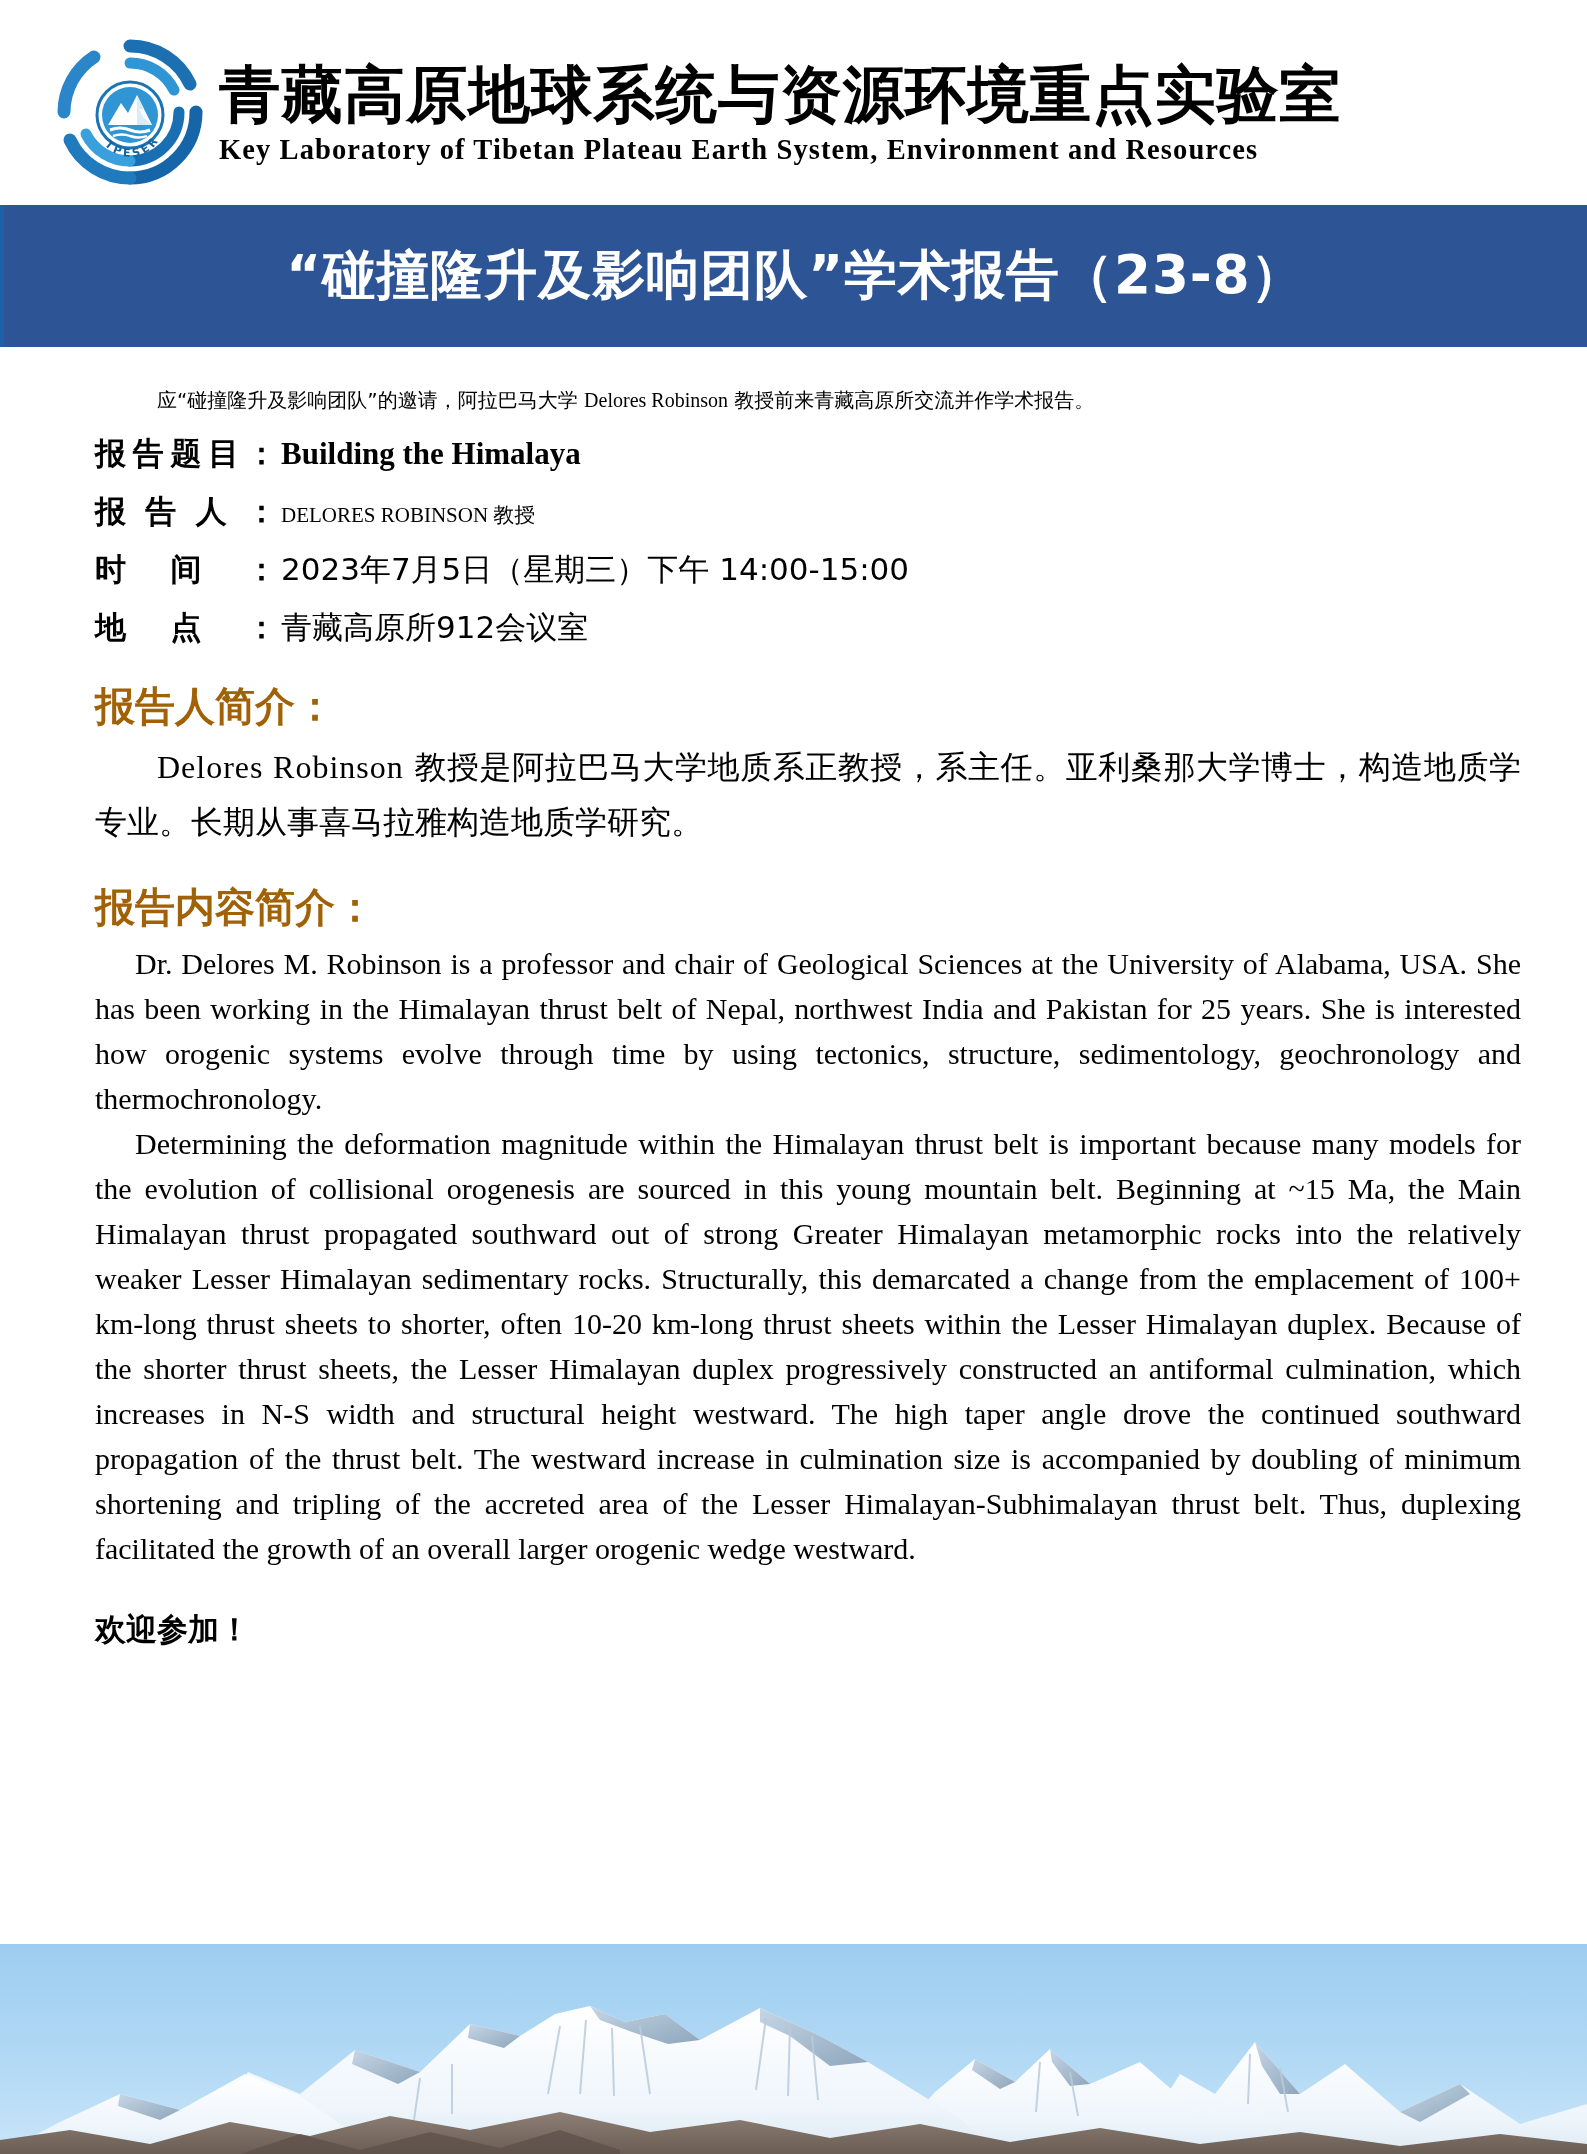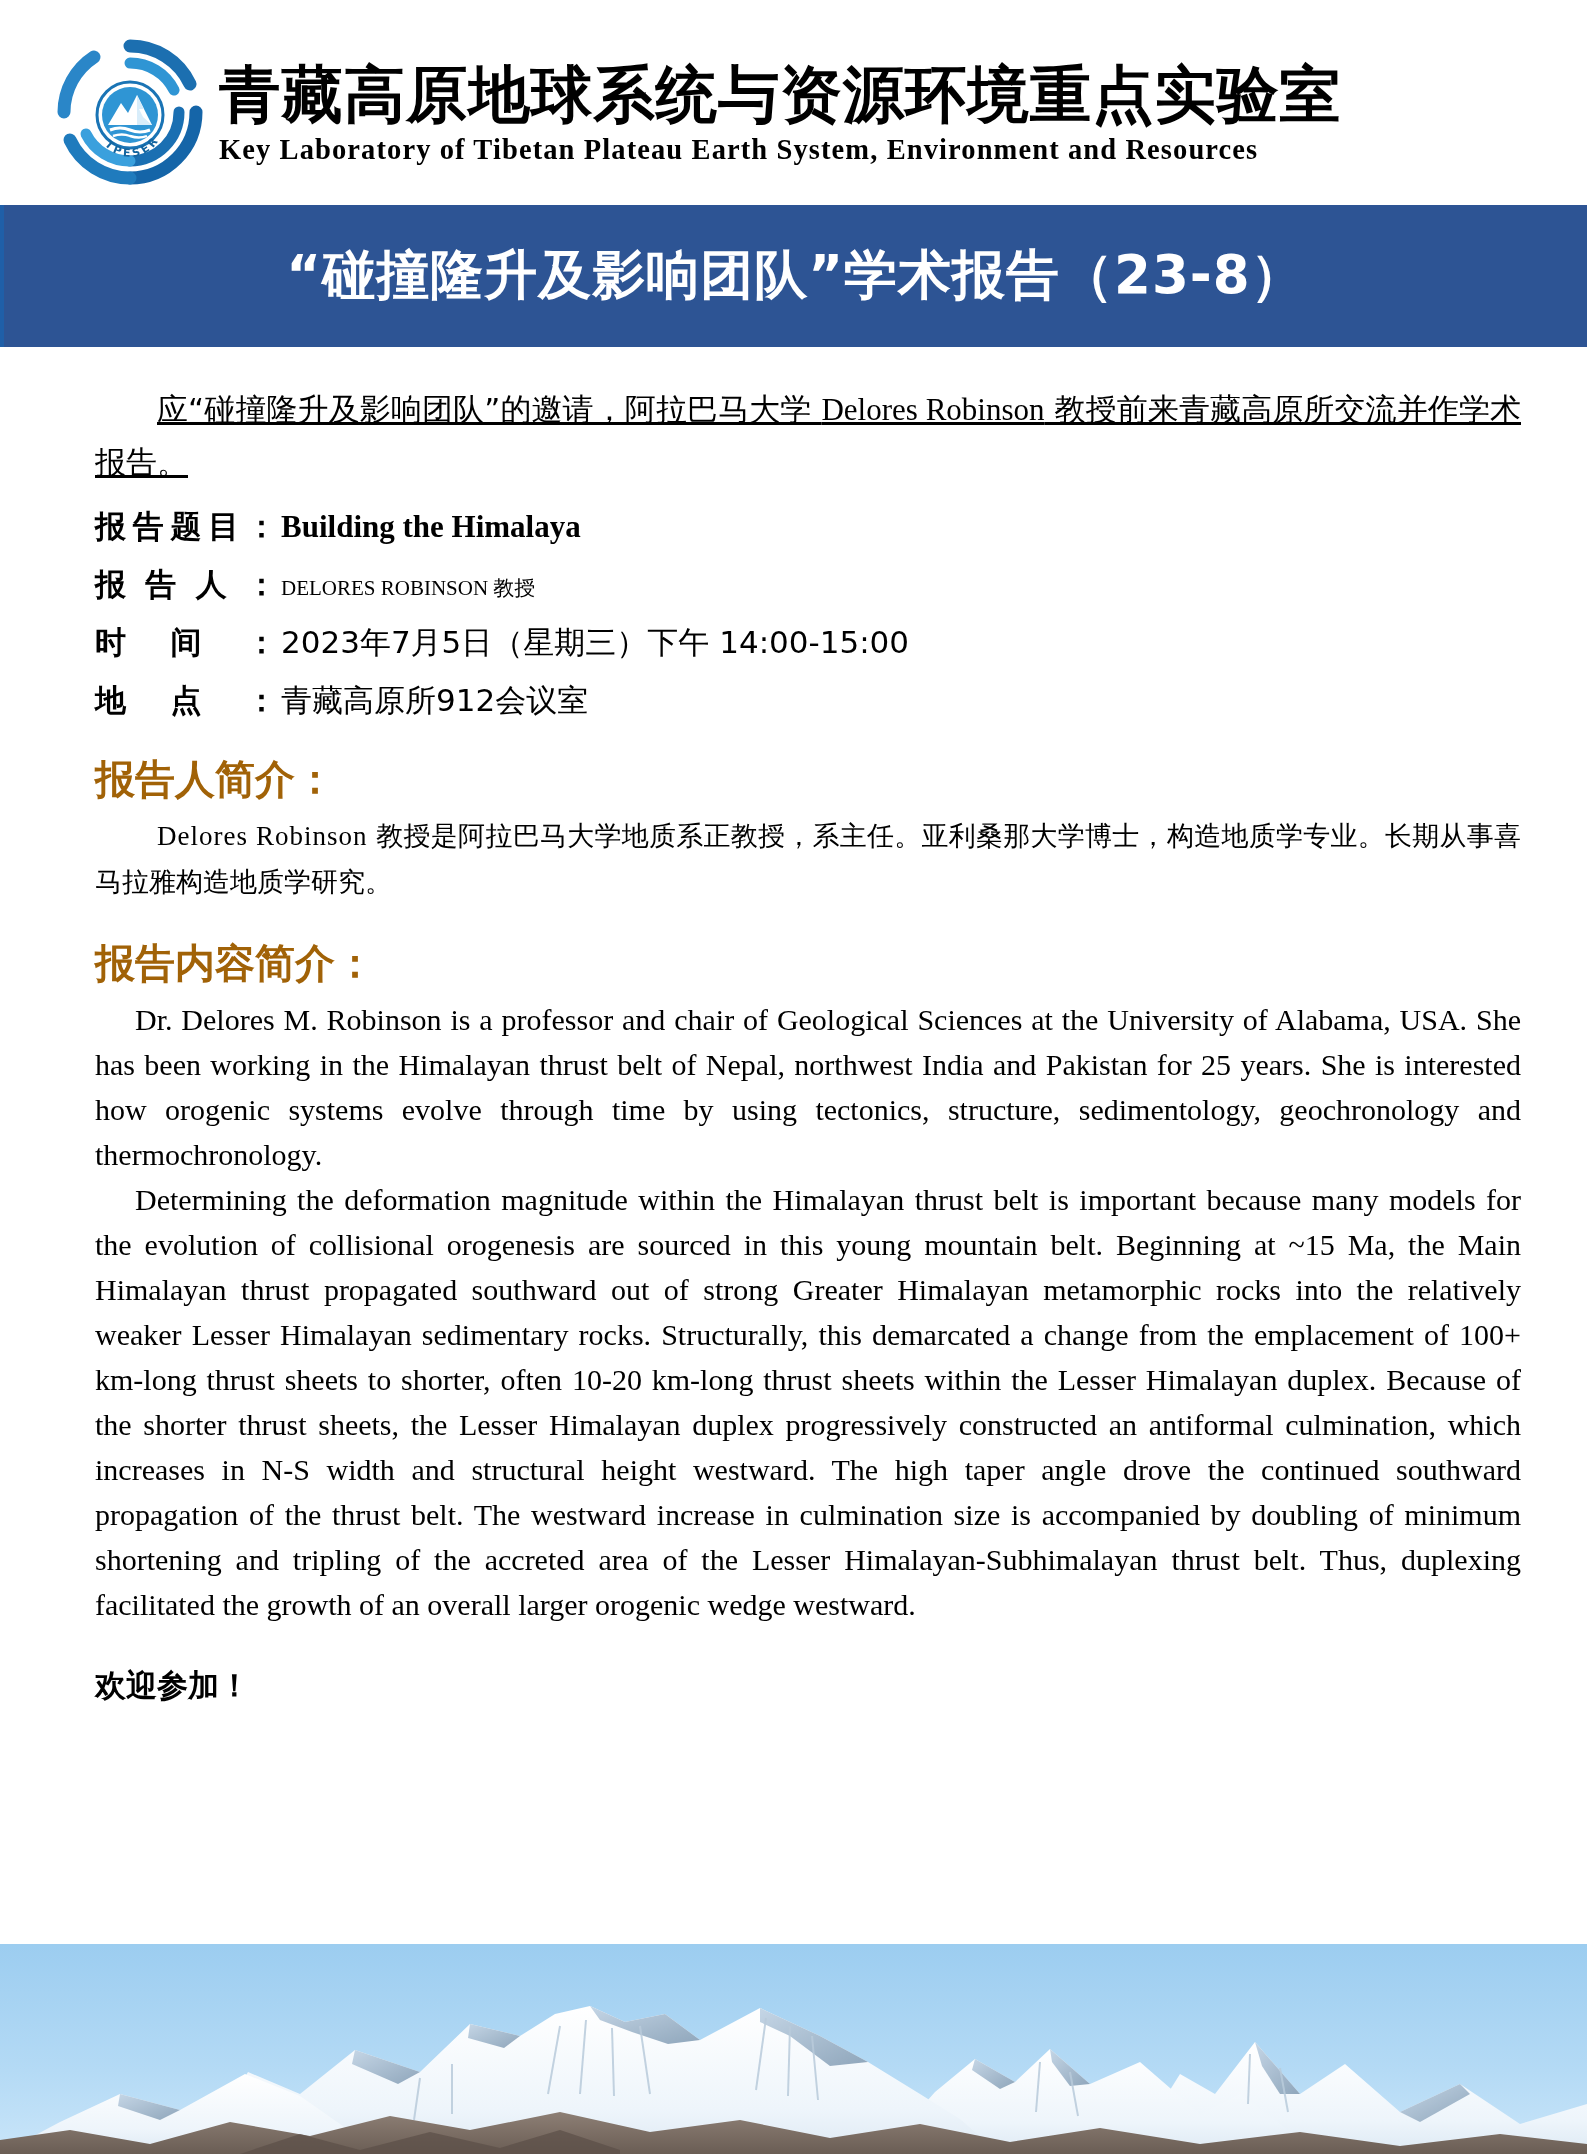--- a/index.html
+++ b/index.html
@@ -70,28 +70,27 @@
     white-space:nowrap;
   }
 
   
   .content {
     padding:0 66px 0 95px;
     padding-top:36px;
   }
   .para-cn {
     font-family:"DejaVu Sans","Liberation Sans",sans-serif;
-    font-size:31px;
+    font-size:20px;
     color:#000;
     line-height:1.72;
     text-align:justify;
     text-justify:inter-ideograph;
     text-indent:62px;
     margin-bottom:10px;
-    text-decoration:underline;
   }
   .para-cn .en { font-family:"Liberation Serif",serif; }
 
   .field-row {
     display:flex;
     align-items:baseline;
     margin-top:16px;
     font-size:31px;
     color:#000;
   }
@@ -128,21 +127,21 @@
     font-family:"DejaVu Sans","Liberation Sans",sans-serif;
     font-weight:bold;
     font-size:40px;
     color:#a16207;
     margin-top:30px;
     margin-bottom:6px;
   }
 
   .bio-para {
     font-family:"DejaVu Sans","Liberation Sans",sans-serif;
-    font-size:27px;
+    font-size:32px;
     line-height:1.72;
     text-align:justify;
     text-justify:inter-ideograph;
     text-indent:62px;
     margin-top:4px;
   }
   .bio-para .en {
     font-family:"Liberation Serif",serif;
     letter-spacing:1px;
   }

